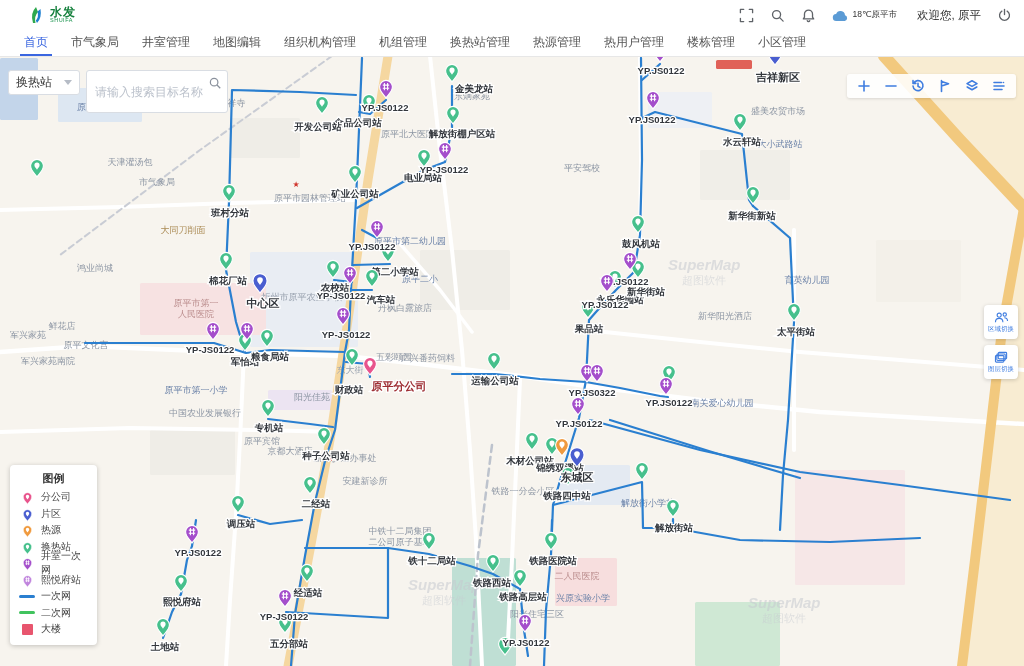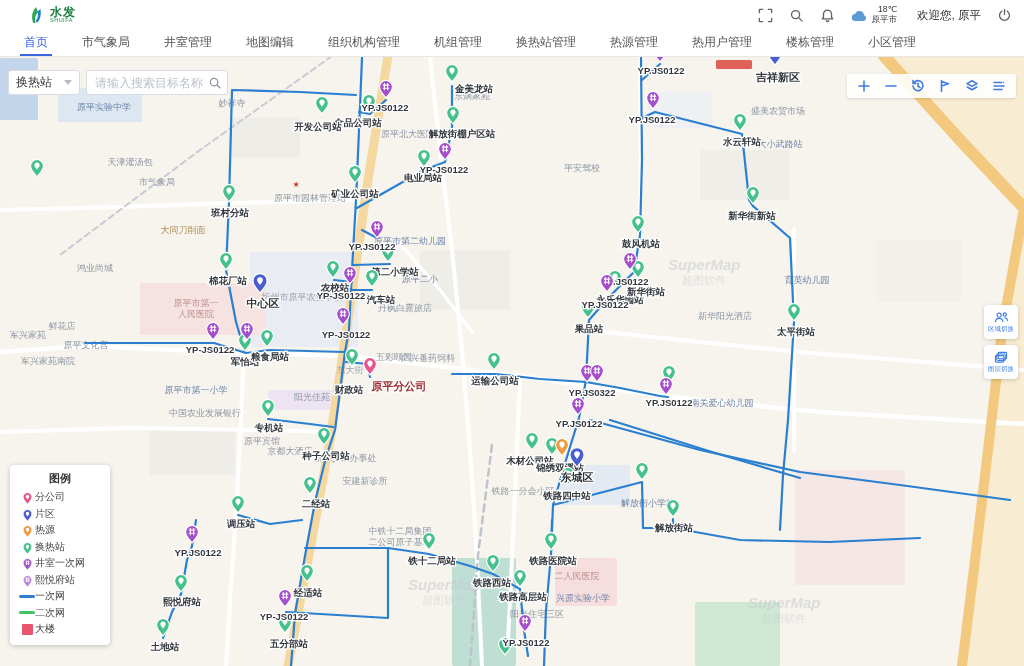--- a/index.html
+++ b/index.html
@@ -8,52 +8,52 @@
   .hdr{position:absolute;top:0;left:0;right:0;height:30px;background:#fff;display:flex;align-items:center;padding:0 12px;box-sizing:border-box;z-index:30;}
   .logo{display:flex;align-items:center;gap:4px;margin-left:14px;}
   .logo-txt{display:flex;flex-direction:column;line-height:1;}
   .logo-cn{color:#15803d;font-weight:bold;font-size:12px;letter-spacing:1px;}
   .logo-en{color:#18934c;font-size:5.5px;letter-spacing:.5px;}
   .app-title{font-size:14px;font-weight:bold;color:#1b1b1b;margin:0 0 0 8px;}
   .hdr-right{margin-left:auto;display:flex;align-items:center;gap:16px;}
   .hicon{width:15px;height:15px;display:block;}
   .hicon path,.hicon circle,.hicon line{stroke:#5f6368;stroke-width:1.4;fill:none;stroke-linecap:round;stroke-linejoin:round;}
   .weather{display:flex;align-items:center;gap:4px;}
-  .weather-txt{display:flex;flex-direction:column;font-size:8.5px;color:#333;line-height:1.15;text-align:right;}
+  .weather-txt{display:flex;font-size:8.5px;color:#333;line-height:1.15;text-align:right;}
   .welcome{font-size:11.5px;color:#333;margin-left:4px;}
   
-  .nav{position:absolute;top:30px;left:0;right:0;height:27px;background:#fff;border-bottom:1px solid #e7e7e7;display:flex;align-items:stretch;padding-left:20px;gap:26px;box-sizing:border-box;z-index:30;}
+  .nav{position:absolute;top:30px;left:0;right:0;height:27px;background:#fff;border-bottom:1px solid #e7e7e7;display:flex;align-items:stretch;padding-left:20px;gap:15px;box-sizing:border-box;z-index:30;}
   .tab{font-size:12px;color:#555;display:flex;align-items:center;padding:0 4px;cursor:pointer;border-bottom:2px solid transparent;box-sizing:border-box;}
   .tab.active{color:#3a66e0;border-bottom-color:#3a66e0;}
   
   .map-wrap{position:absolute;top:57px;left:0;width:1024px;height:609px;background:#f7f4ee;overflow:hidden;}
   #map-svg{position:absolute;top:0;left:0;}
   #map-svg text{font-family:"Liberation Sans","DejaVu Sans",sans-serif;}
   
   .search-bar{position:absolute;top:13px;left:8px;display:flex;gap:6px;z-index:10;}
   .sel{width:72px;height:25px;background:#fff;border:1px solid #d9dde3;border-radius:3px;display:flex;align-items:center;justify-content:space-between;padding:0 7px;font-size:12px;color:#333;box-sizing:border-box;cursor:pointer;}
   .sel .car{width:0;height:0;border-left:4px solid transparent;border-right:4px solid transparent;border-top:5px solid #b6bcc6;}
   .sin{position:relative;}
-  .sin input{width:142px;height:25px;border:1px solid #d9dde3;border-radius:3px;background:#fff;font-size:12px;padding:0 24px 0 8px;box-sizing:border-box;color:#333;outline:none;}
+  .sin input{width:142px;height:43px;border:1px solid #d9dde3;border-radius:3px;background:#fff;font-size:12px;padding:0 24px 0 8px;box-sizing:border-box;color:#333;outline:none;}
   .sin input::placeholder{color:#bcc2cc;}
   .sin svg{position:absolute;right:6px;top:5.5px;}
   
   .mctl{position:absolute;top:17px;right:8px;height:24px;background:rgba(255,255,255,.88);border-radius:3px;display:flex;align-items:center;padding:0 9px;gap:11px;z-index:10;box-shadow:0 1px 3px rgba(0,0,0,.12);}
   .mctl .mbtn{width:16px;height:16px;cursor:pointer;display:block;}
   .mctl path,.mctl circle{stroke:#3f7de0;stroke-width:1.6;fill:none;stroke-linecap:round;stroke-linejoin:round;}
   
   .side-btns{position:absolute;right:6px;top:248px;display:flex;flex-direction:column;gap:6px;z-index:10;}
   .side-btn{width:34px;height:34px;background:#fff;border-radius:4px;box-shadow:0 1px 4px rgba(0,0,0,.18);display:flex;flex-direction:column;align-items:center;justify-content:center;cursor:pointer;}
   .side-btn svg{width:15px;height:13px;}
   .side-btn path,.side-btn circle,.side-btn rect{stroke:#3f7de0;stroke-width:1.2;fill:none;}
   .side-btn span{font-size:6.5px;color:#3f7de0;line-height:1;margin-top:2px;}
   
-  .legend{position:absolute;left:10px;top:408px;width:100px;background:#fff;border-radius:4px;box-shadow:0 1px 5px rgba(0,0,0,.22);padding:6px 0 7px;z-index:10;}
+  .legend{position:absolute;left:10px;top:408px;width:87px;background:#fff;border-radius:4px;box-shadow:0 1px 5px rgba(0,0,0,.22);padding:6px 0 7px;z-index:10;}
   .legend-title{text-align:center;font-size:11px;font-weight:bold;color:#333;margin-bottom:3px;}
-  .litem{display:flex;align-items:center;padding:0 9px;height:16.5px;font-size:10px;color:#444;}
+  .litem{display:flex;align-items:center;gap:6px;padding:0 9px;height:16.5px;font-size:10px;color:#444;}
   .lico{width:16px;display:flex;align-items:center;justify-content:center;flex-shrink:0;}
   .lline{width:18px;height:3px;border-radius:2px;}
   .lsq{width:11px;height:11px;border-radius:1px;}
   
   .winmark{position:absolute;left:856px;top:528px;color:#8b939c;opacity:.85;z-index:5;pointer-events:none;}
   .winmark .l1{font-size:15px;}
   .winmark .l2{font-size:10.5px;margin-top:3px;}
 </style>
 </head>
 <body>

